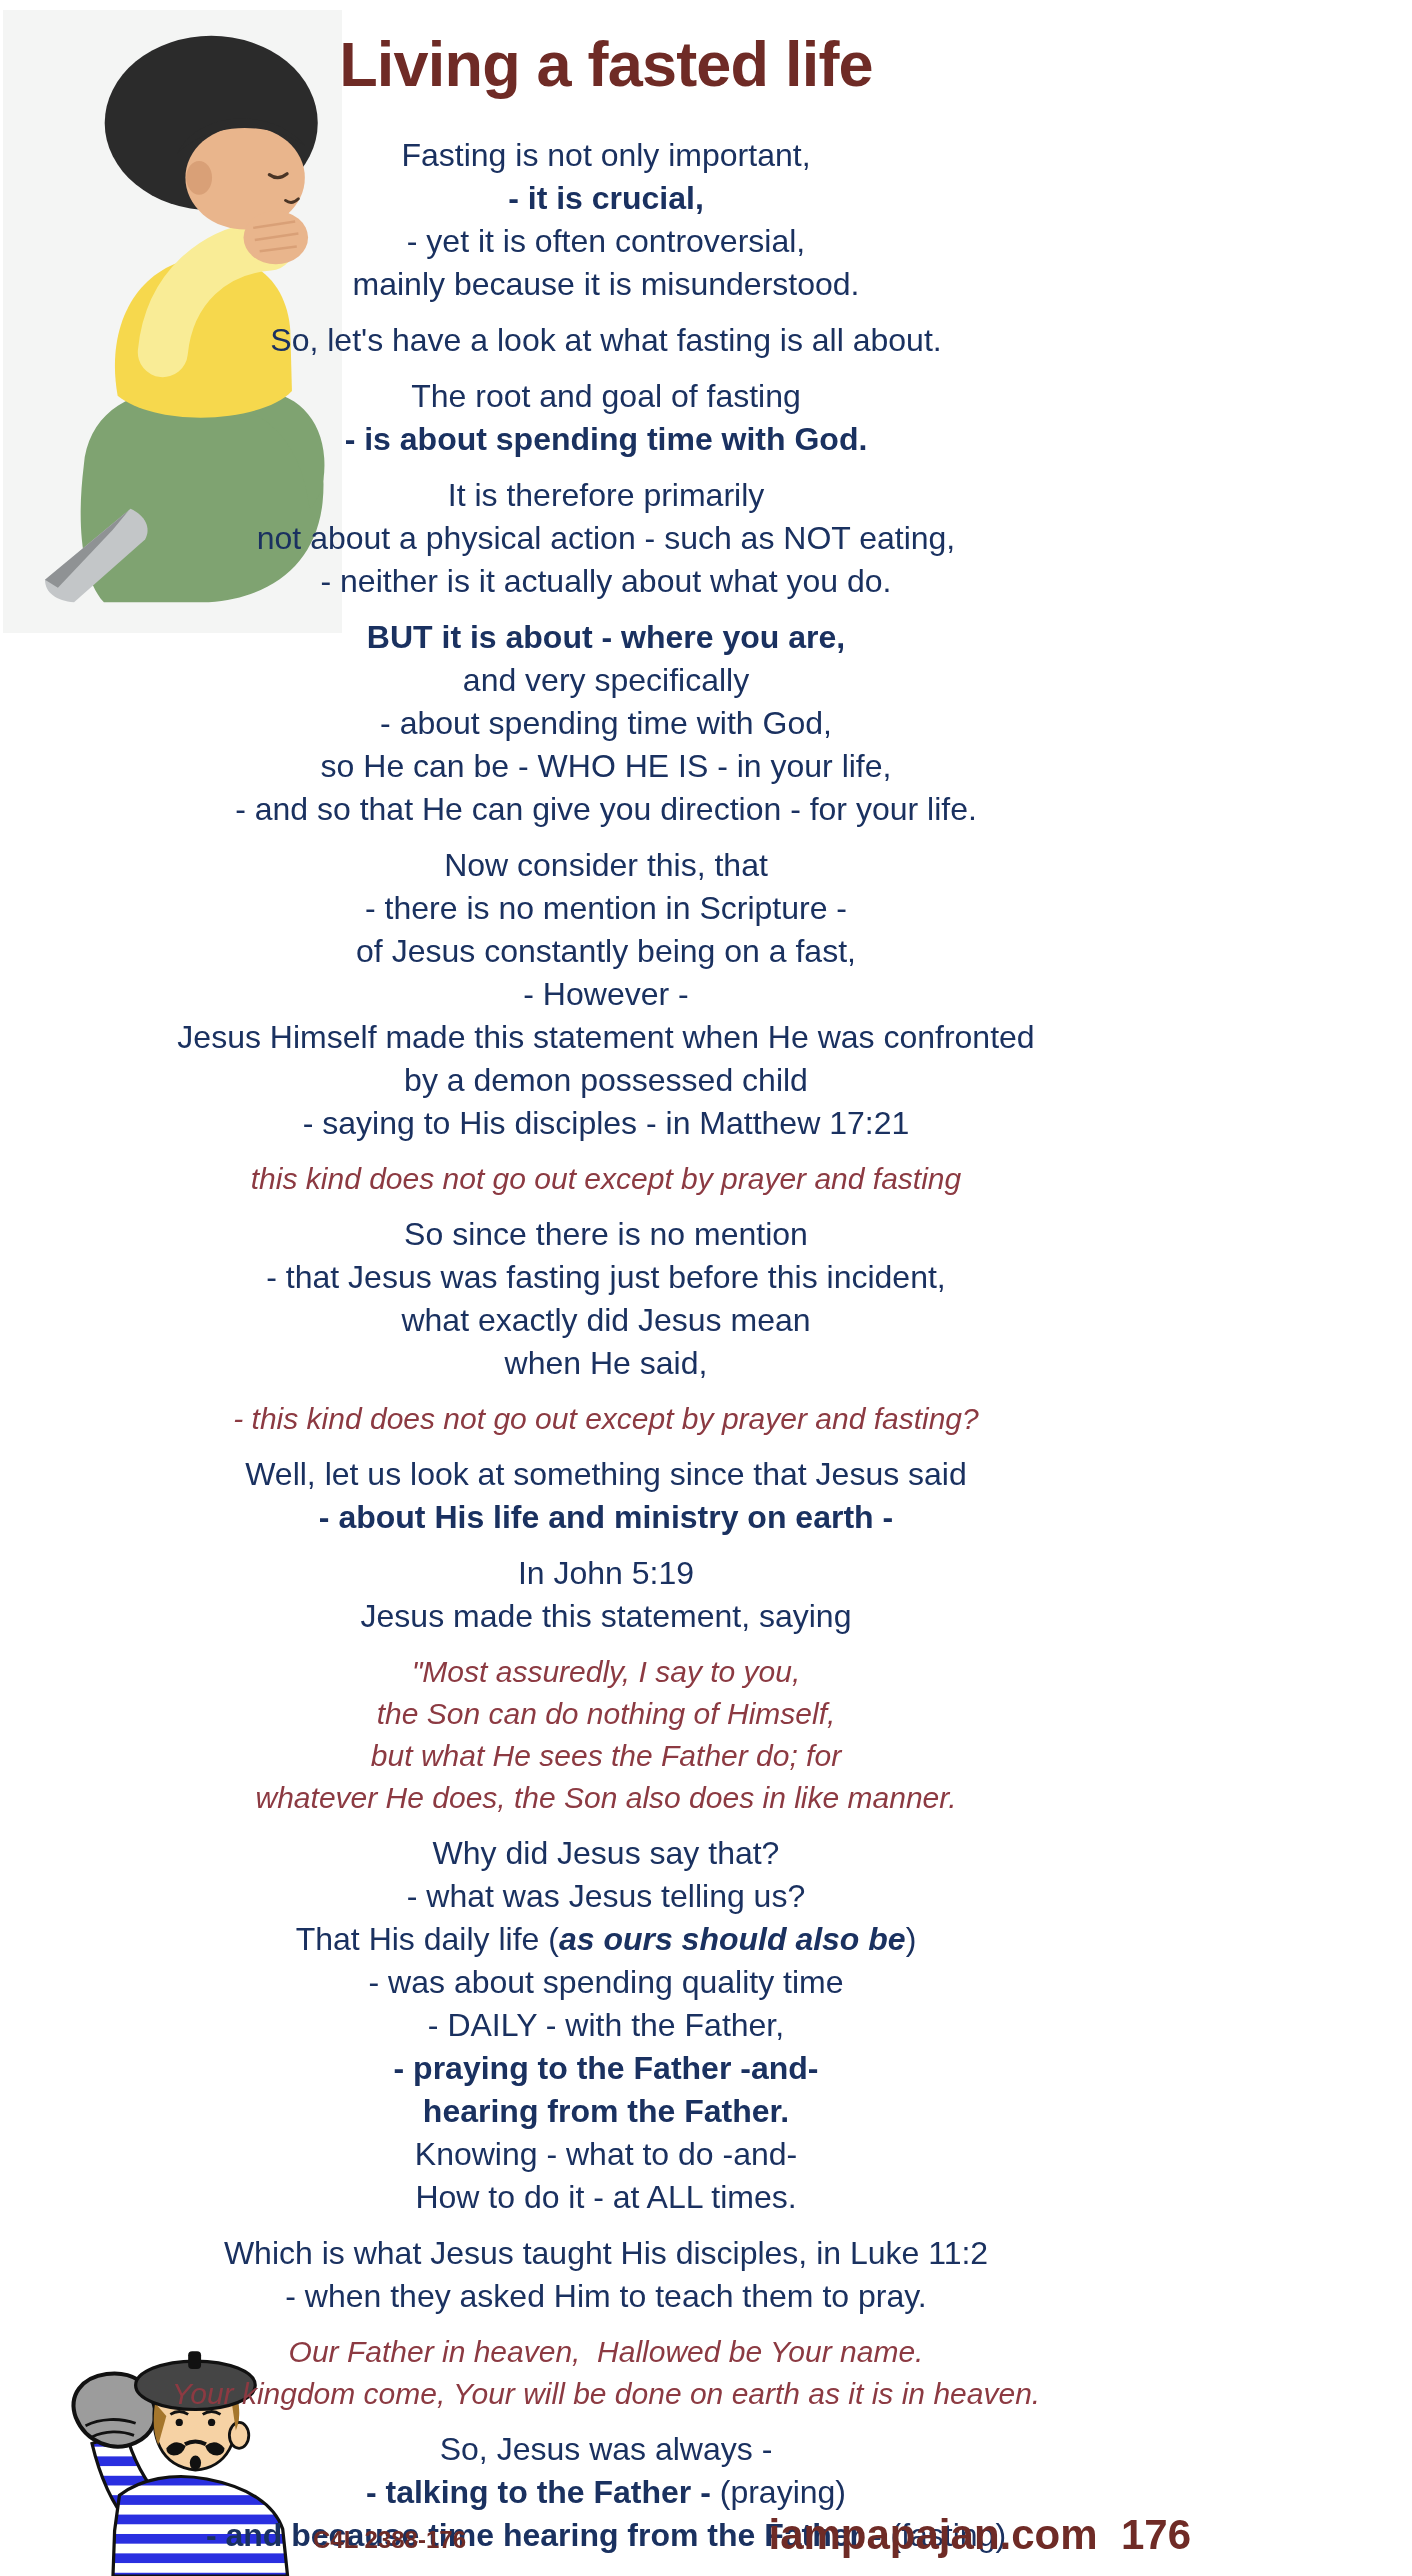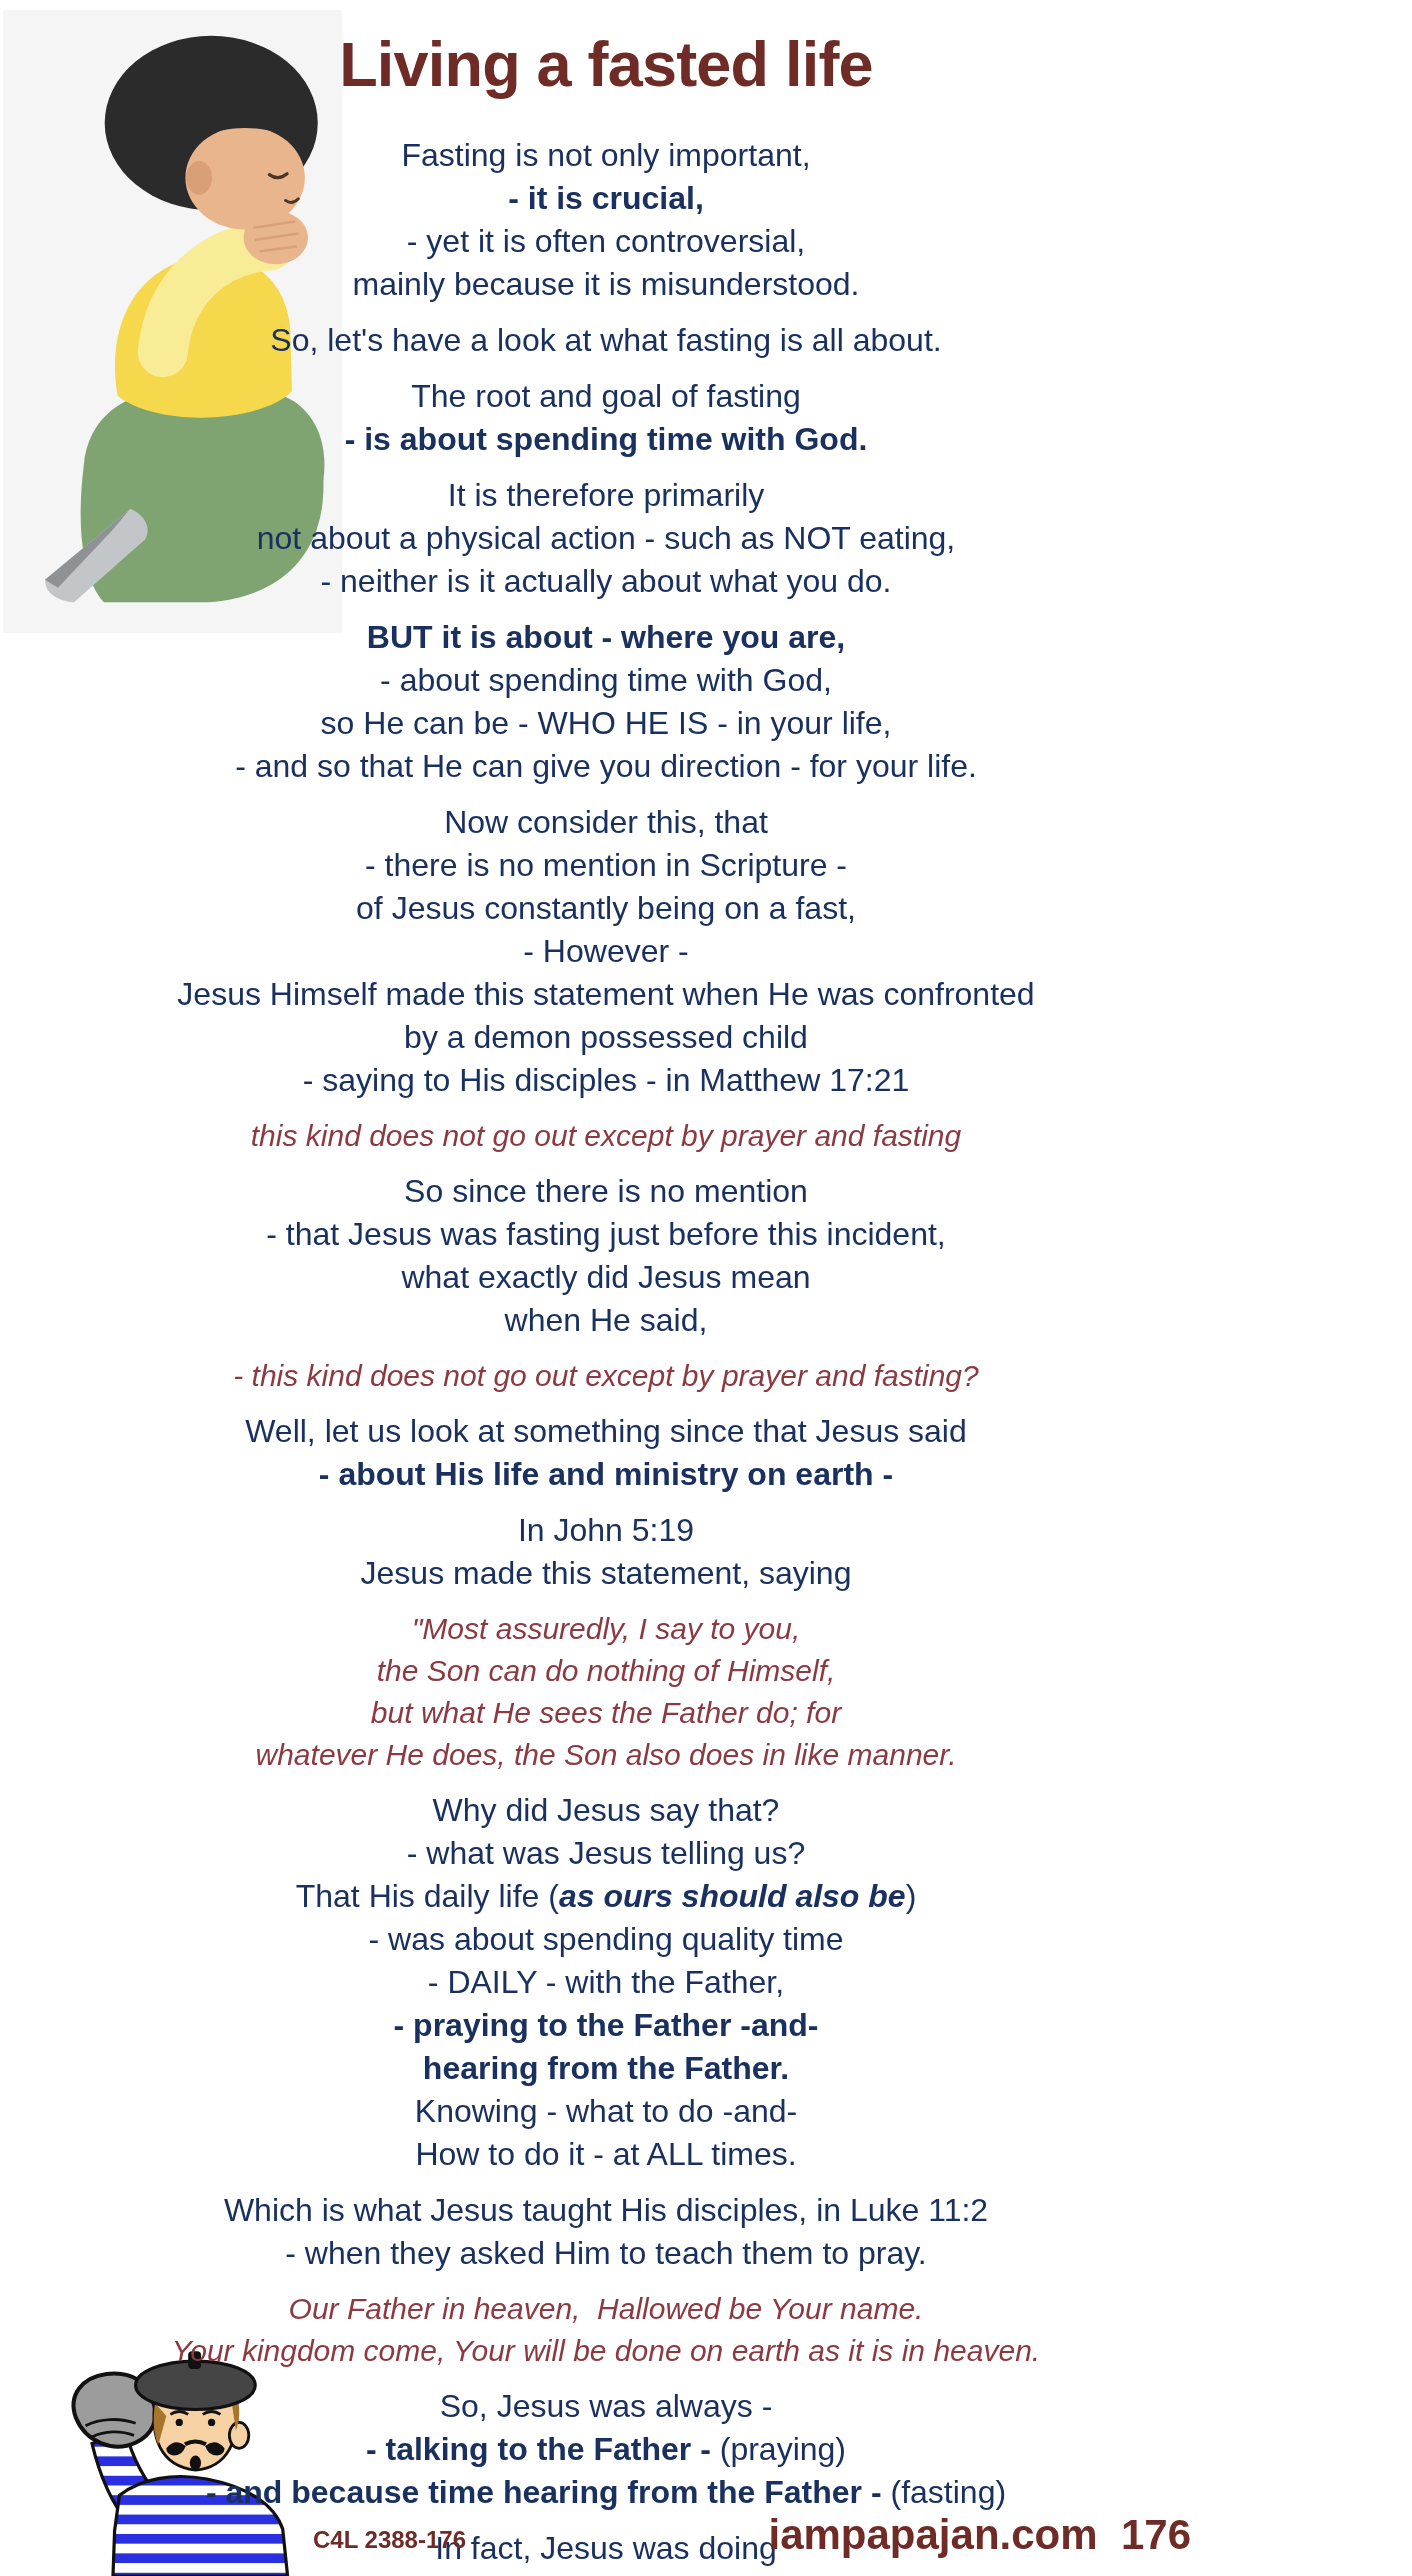--- a/index.html
+++ b/index.html
@@ -134,20 +134,21 @@
         <div class="line"><span class="seg navy">The root and goal of fasting</span></div>
         <div class="line"><span class="seg navy-bold">- is about spending time with God.</span></div>
       </div>
       <div class="para">
         <div class="line"><span class="seg navy">It is therefore primarily</span></div>
         <div class="line"><span class="seg navy">not about a physical action - such as NOT eating,</span></div>
         <div class="line"><span class="seg navy">- neither is it actually about what you do.</span></div>
       </div>
       <div class="para">
         <div class="line"><span class="seg navy-bold">BUT it is about - where you are,</span></div>
+        <div class="line"><span class="seg navy">and very specifically</span></div>
         <div class="line"><span class="seg navy">- about spending time with God,</span></div>
         <div class="line"><span class="seg navy">so He can be - WHO HE IS - in your life,</span></div>
         <div class="line"><span class="seg navy">- and so that He can give you direction - for your life.</span></div>
       </div>
       <div class="para">
         <div class="line"><span class="seg navy">Now consider this, that</span></div>
         <div class="line"><span class="seg navy">- there is no mention in Scripture -</span></div>
         <div class="line"><span class="seg navy">of Jesus constantly being on a fast,</span></div>
         <div class="line"><span class="seg navy">- However -</span></div>
         <div class="line"><span class="seg navy">Jesus Himself made this statement when He was confronted</span></div>

